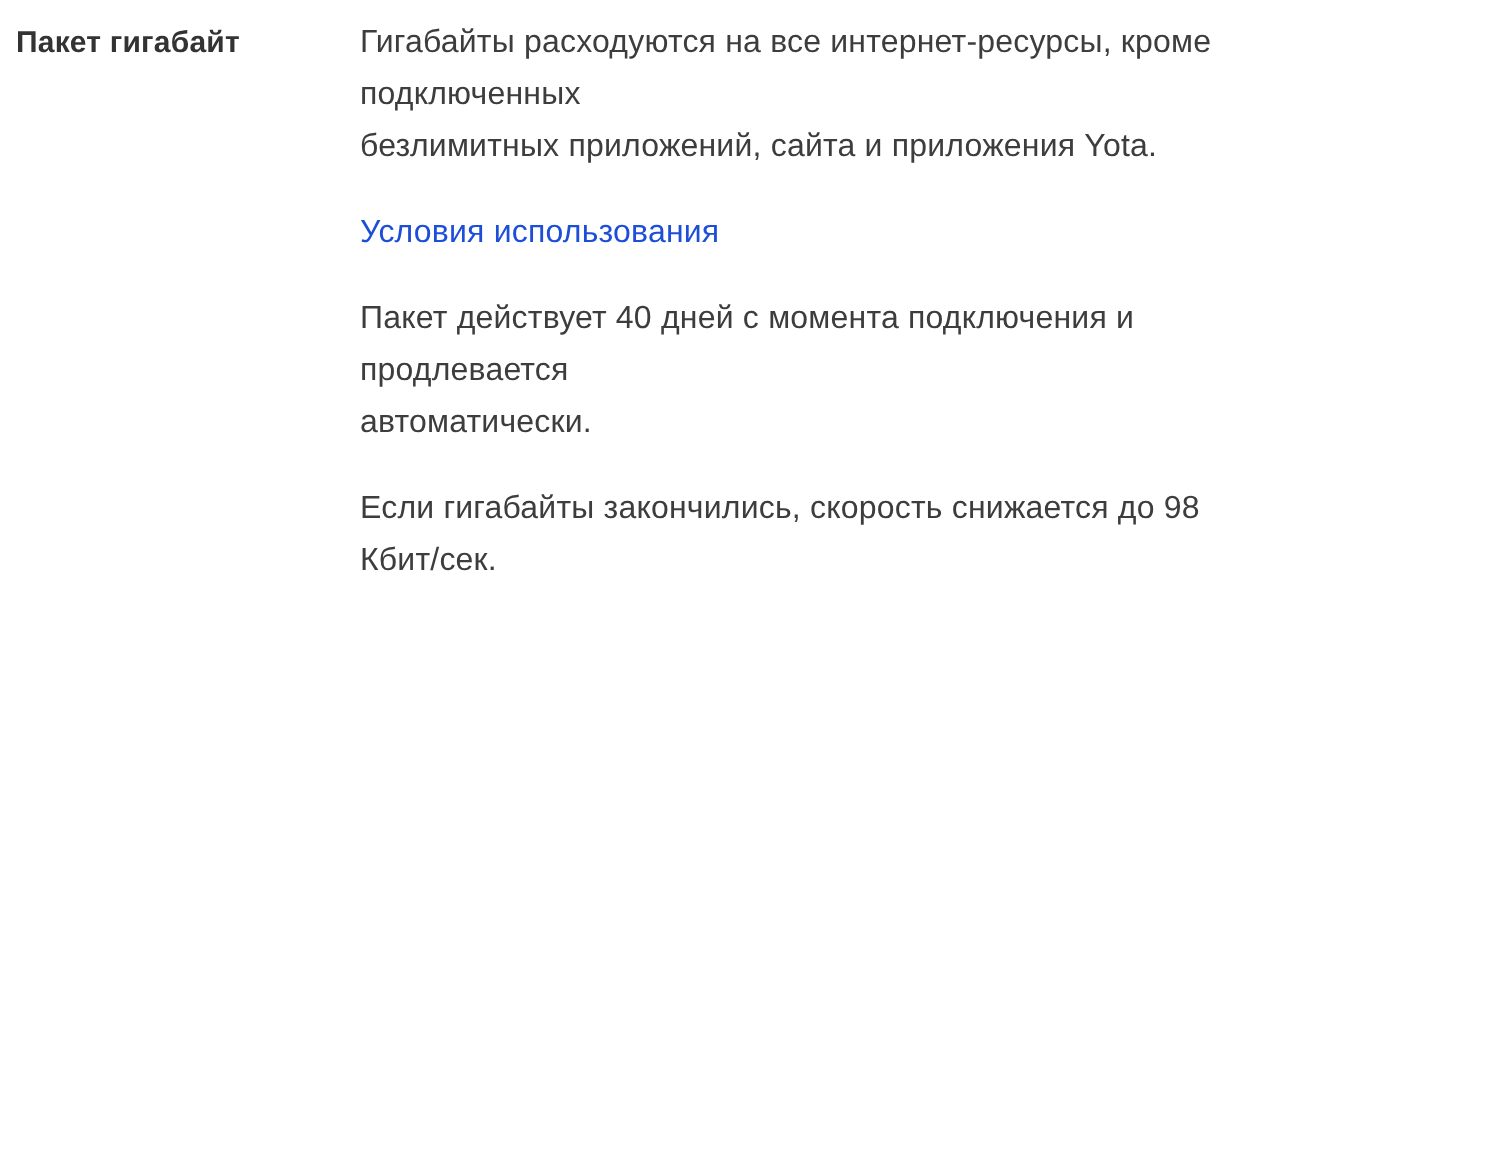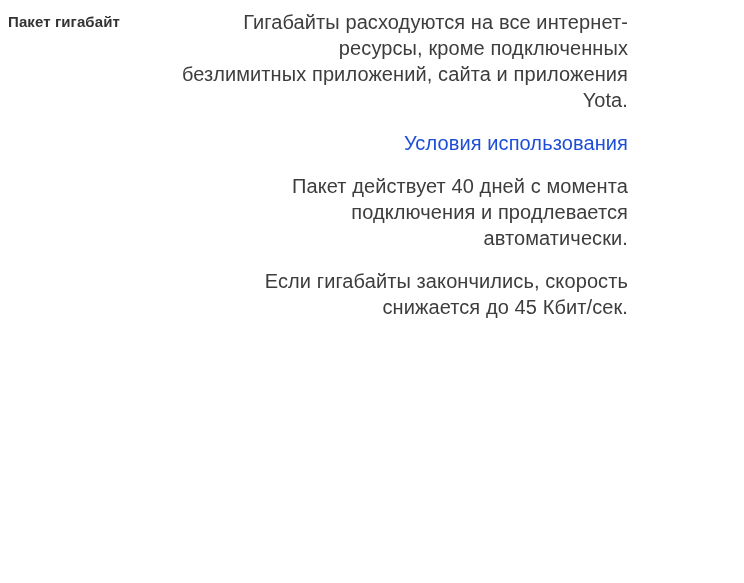--- a/index.html
+++ b/index.html
@@ -26,27 +26,26 @@
     line-height: 26px;
     font-weight: bold;
     color: #333333;
     letter-spacing: 0.1px;
   }
   .content-col {
     flex: 1 1 auto;
     max-width: 564px;
   }
   .content-col p {
-    font-size: 20px;
+    font-size: 16px;
     line-height: 26px;
     color: #3d3d3d;
     white-space: pre-line;
     margin: 0 0 17px 0;
     letter-spacing: 0.1px;
-    text-align: right;
   }
   .content-col p.subtitle {
     color: #1d4ed8;
   }
   .content-col p:last-child {
     margin-bottom: 0;
   }
 </style>
 </head>
 <body>
@@ -54,15 +53,15 @@
 <div class="faq-row">
   <div class="term-col">
     <div class="term-label">Пакет гигабайт</div>
   </div>
   <div class="content-col">
     <p>Гигабайты расходуются на все интернет-ресурсы, кроме подключенных
 безлимитных приложений, сайта и приложения Yota.</p>
     <p class="subtitle">Условия использования</p>
     <p>Пакет действует 40 дней с момента подключения и продлевается
 автоматически.</p>
-    <p>Если гигабайты закончились, скорость снижается до 45 Кбит/сек.</p>
+    <p>Если гигабайты закончились, скорость снижается до 98 Кбит/сек.</p>
   </div>
 </div>
 
 </body></html>

